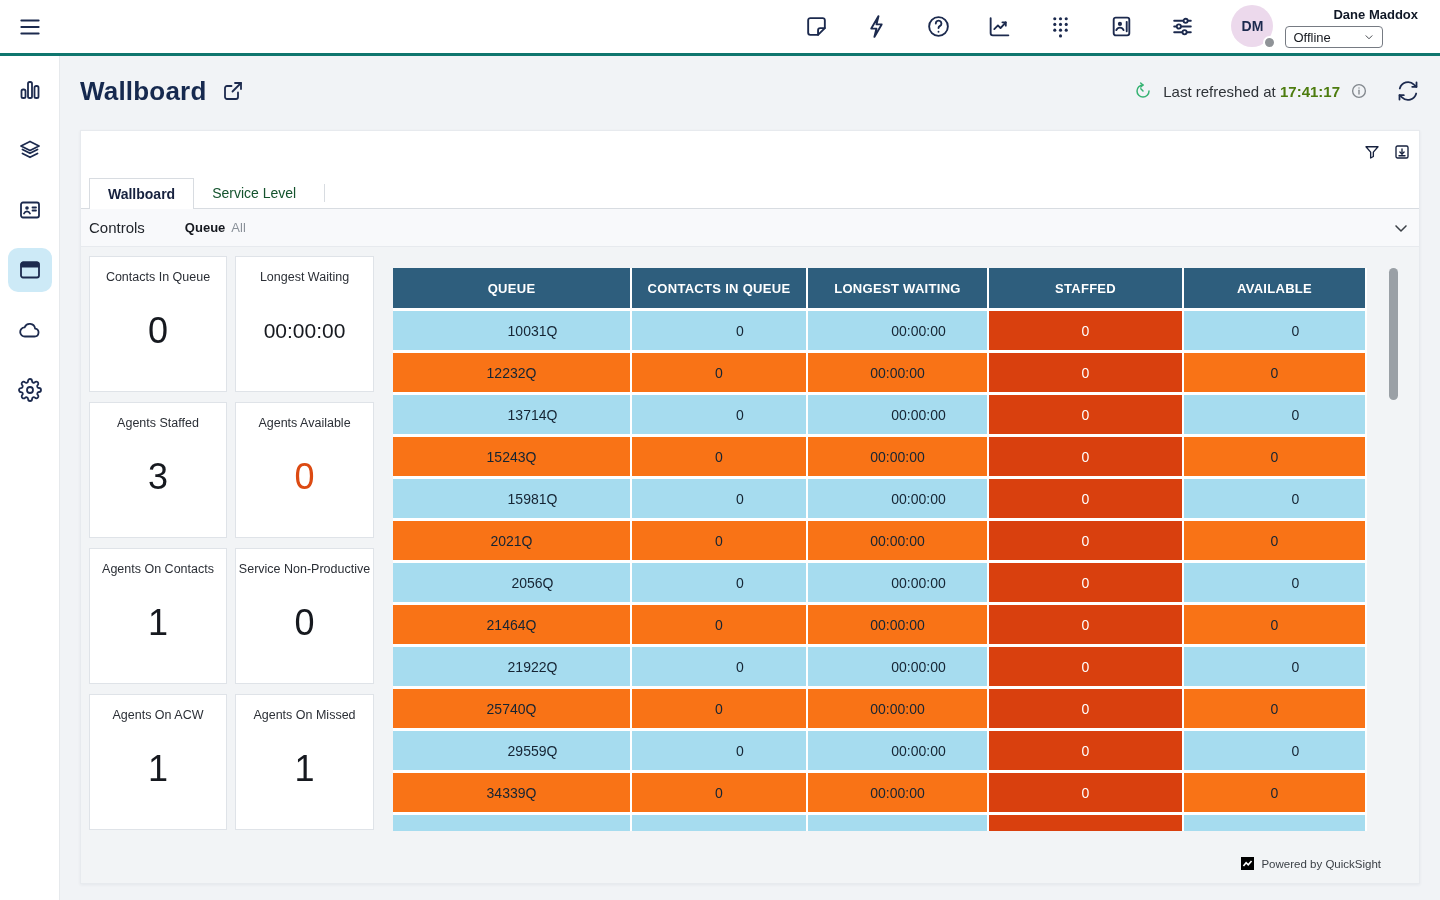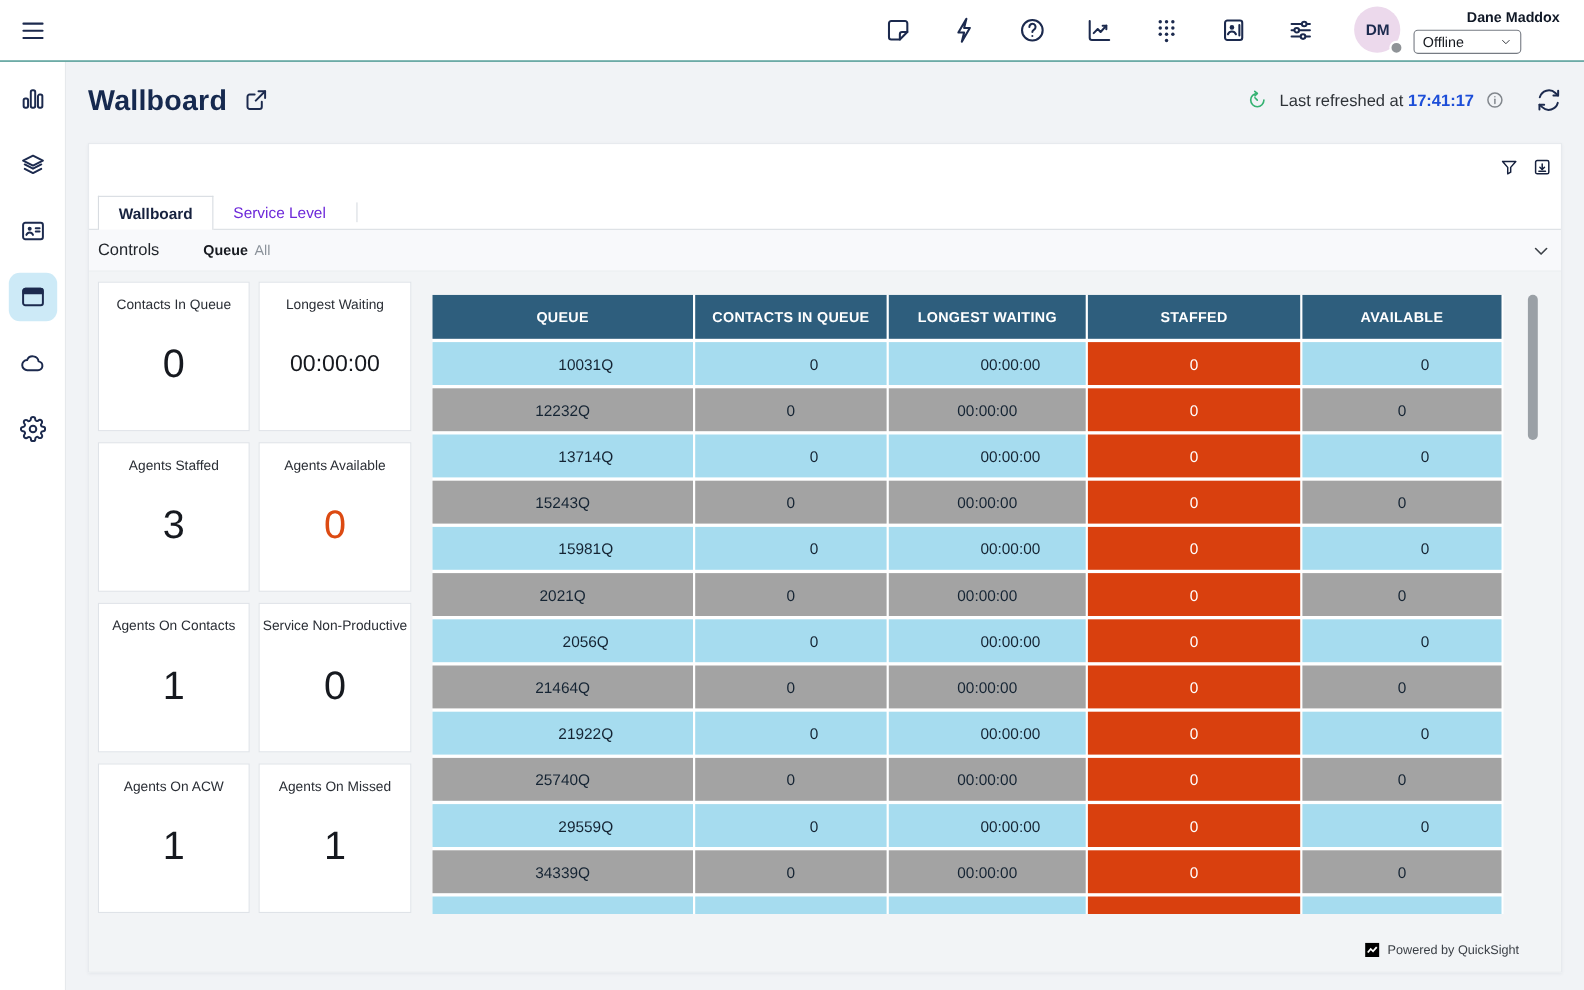--- a/index.html
+++ b/index.html
@@ -9,21 +9,21 @@
     background:#f1f3f6; font-family:"Liberation Sans", sans-serif;
     -webkit-font-smoothing:antialiased;
   }
   .icon { display:inline-block; }
   .icon svg { display:block; width:100%; height:100%; }
   button { font-family:inherit; }
 
   
   .topbar {
     position:absolute; top:0; left:0; width:1440px; height:56px;
-    background:#fff; border-bottom:1px solid #0f766e;
+    background:#fff; border-bottom:3px solid #0f766e;
     display:flex; align-items:center; z-index:6;
   }
   .hamburger {
     margin-left:15px; width:30px; height:30px; background:none; border:none;
     color:#1c2a4e; padding:2px; cursor:pointer;
   }
   .topbar-right { margin-left:auto; display:flex; align-items:center; gap:36px; padding-right:22px; }
   .tb-btn {
     width:25px; height:25px; background:none; border:none; padding:0;
     color:#1c2a4e; cursor:pointer;
@@ -66,40 +66,40 @@
   
   .page-title-row {
     position:absolute; left:80px; top:68px; right:20px; height:46px;
     display:flex; align-items:center;
   }
   .page-title { font-size:26px; font-weight:bold; color:#16294f; margin:0; letter-spacing:.2px; }
   .external-btn { margin-left:14px; width:24px; height:24px; color:#1c2a4e; background:none; border:none; padding:0; cursor:pointer; }
   .refresh-area { margin-left:auto; display:flex; align-items:center; gap:10px; }
   .timer-icon { width:20px; height:20px; color:#35b272; }
   .refresh-text { font-size:15px; color:#2f3338; }
-  .refresh-text b { color:#1d4ed8; }
+  .refresh-text b { color:#4d7c0f; }
   .info-btn { width:18px; height:18px; color:#82878d; background:none; border:none; padding:0; cursor:pointer; }
   .refresh-btn { width:24px; height:24px; color:#1c2a4e; background:none; border:none; padding:0; margin-left:18px; cursor:pointer; }
 
   
   .card {
     position:absolute; left:80px; top:130px; width:1340px; height:754px;
     background:#fff; border:1px solid #e7eaee; box-shadow:0 1px 3px rgba(15,30,60,.06);
   }
   .card-toolbar { position:absolute; top:12px; right:8px; display:flex; gap:12px; }
   .tool-btn { width:18px; height:18px; color:#16213e; background:none; border:none; padding:0; cursor:pointer; }
 
   .tabs {
     position:absolute; top:47px; left:0; right:0; height:31px;
     display:flex; align-items:flex-end; padding-left:8px;
     border-bottom:1px solid #d8dce1;
   }
   .tab {
     height:30px; padding:0 18px; display:flex; align-items:center;
-    font-size:14px; color:#6d28d9; background:none; border:none; cursor:pointer;
+    font-size:14px; color:#14532d; background:none; border:none; cursor:pointer;
   }
   .tab.active {
     background:#fff; border:1px solid #d8dce1; border-bottom:none;
     font-weight:bold; color:#16213e; margin-bottom:-1px; height:31px;
   }
   .tab-divider { width:1px; height:18px; background:#d8dce1; margin:0 0 6px 10px; }
 
   .controls-row {
     position:absolute; top:78px; left:0; right:0; height:38px;
     background:#f8f9fb; border-bottom:1px solid #e7eaee;
@@ -138,21 +138,21 @@
   .th {
     height:40px; background:#2e5e7d; color:#fff;
     font-size:13px; font-weight:bold; letter-spacing:.3px;
     display:flex; align-items:center; justify-content:center;
   }
   .td {
     height:39px; display:flex; align-items:center; justify-content:center;
     font-size:14px; color:#152433;
   }
   .td.light { background:#a6dcef;padding-left:42px; }
-  .td.mid { background:#a3a3a3; }
+  .td.mid { background:#f97316; }
   .td.staffed { background:#d9400e; color:#fff; }
 
   .scroll-thumb {
     position:absolute; left:1308px; top:21px; width:9px; height:132px;
     border-radius:5px; background:#9aa0a6; cursor:pointer;
   }
 
   .qs-footer {
     position:absolute; right:38px; bottom:13px;
     display:flex; align-items:center; gap:7px;

